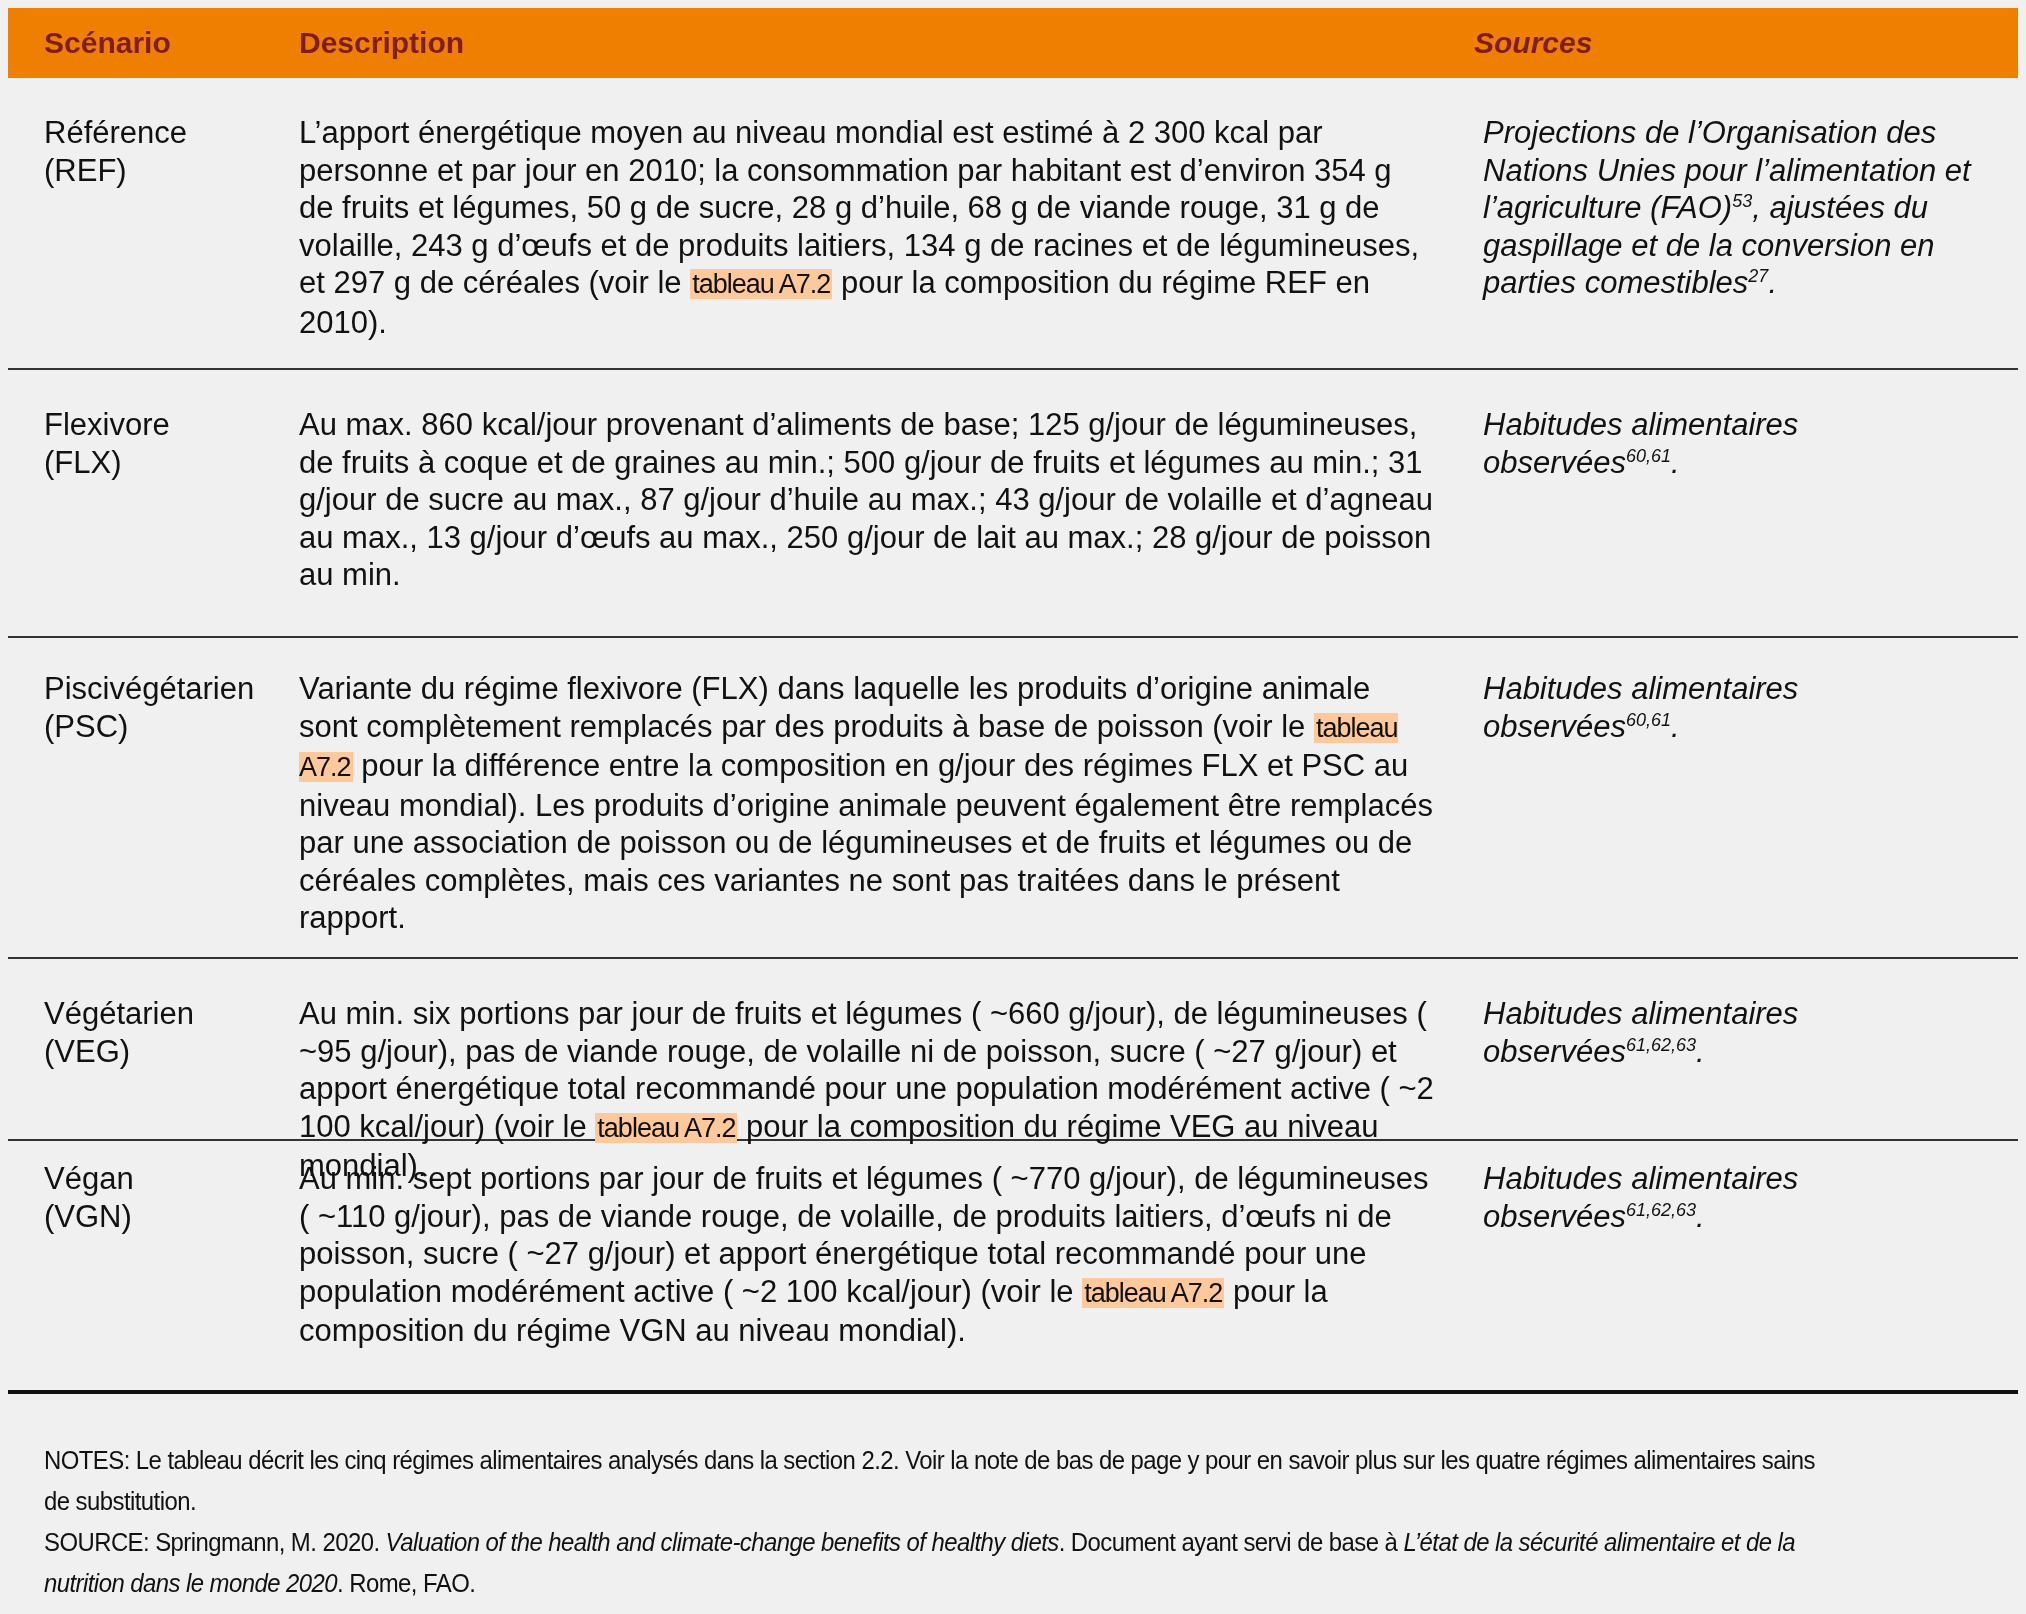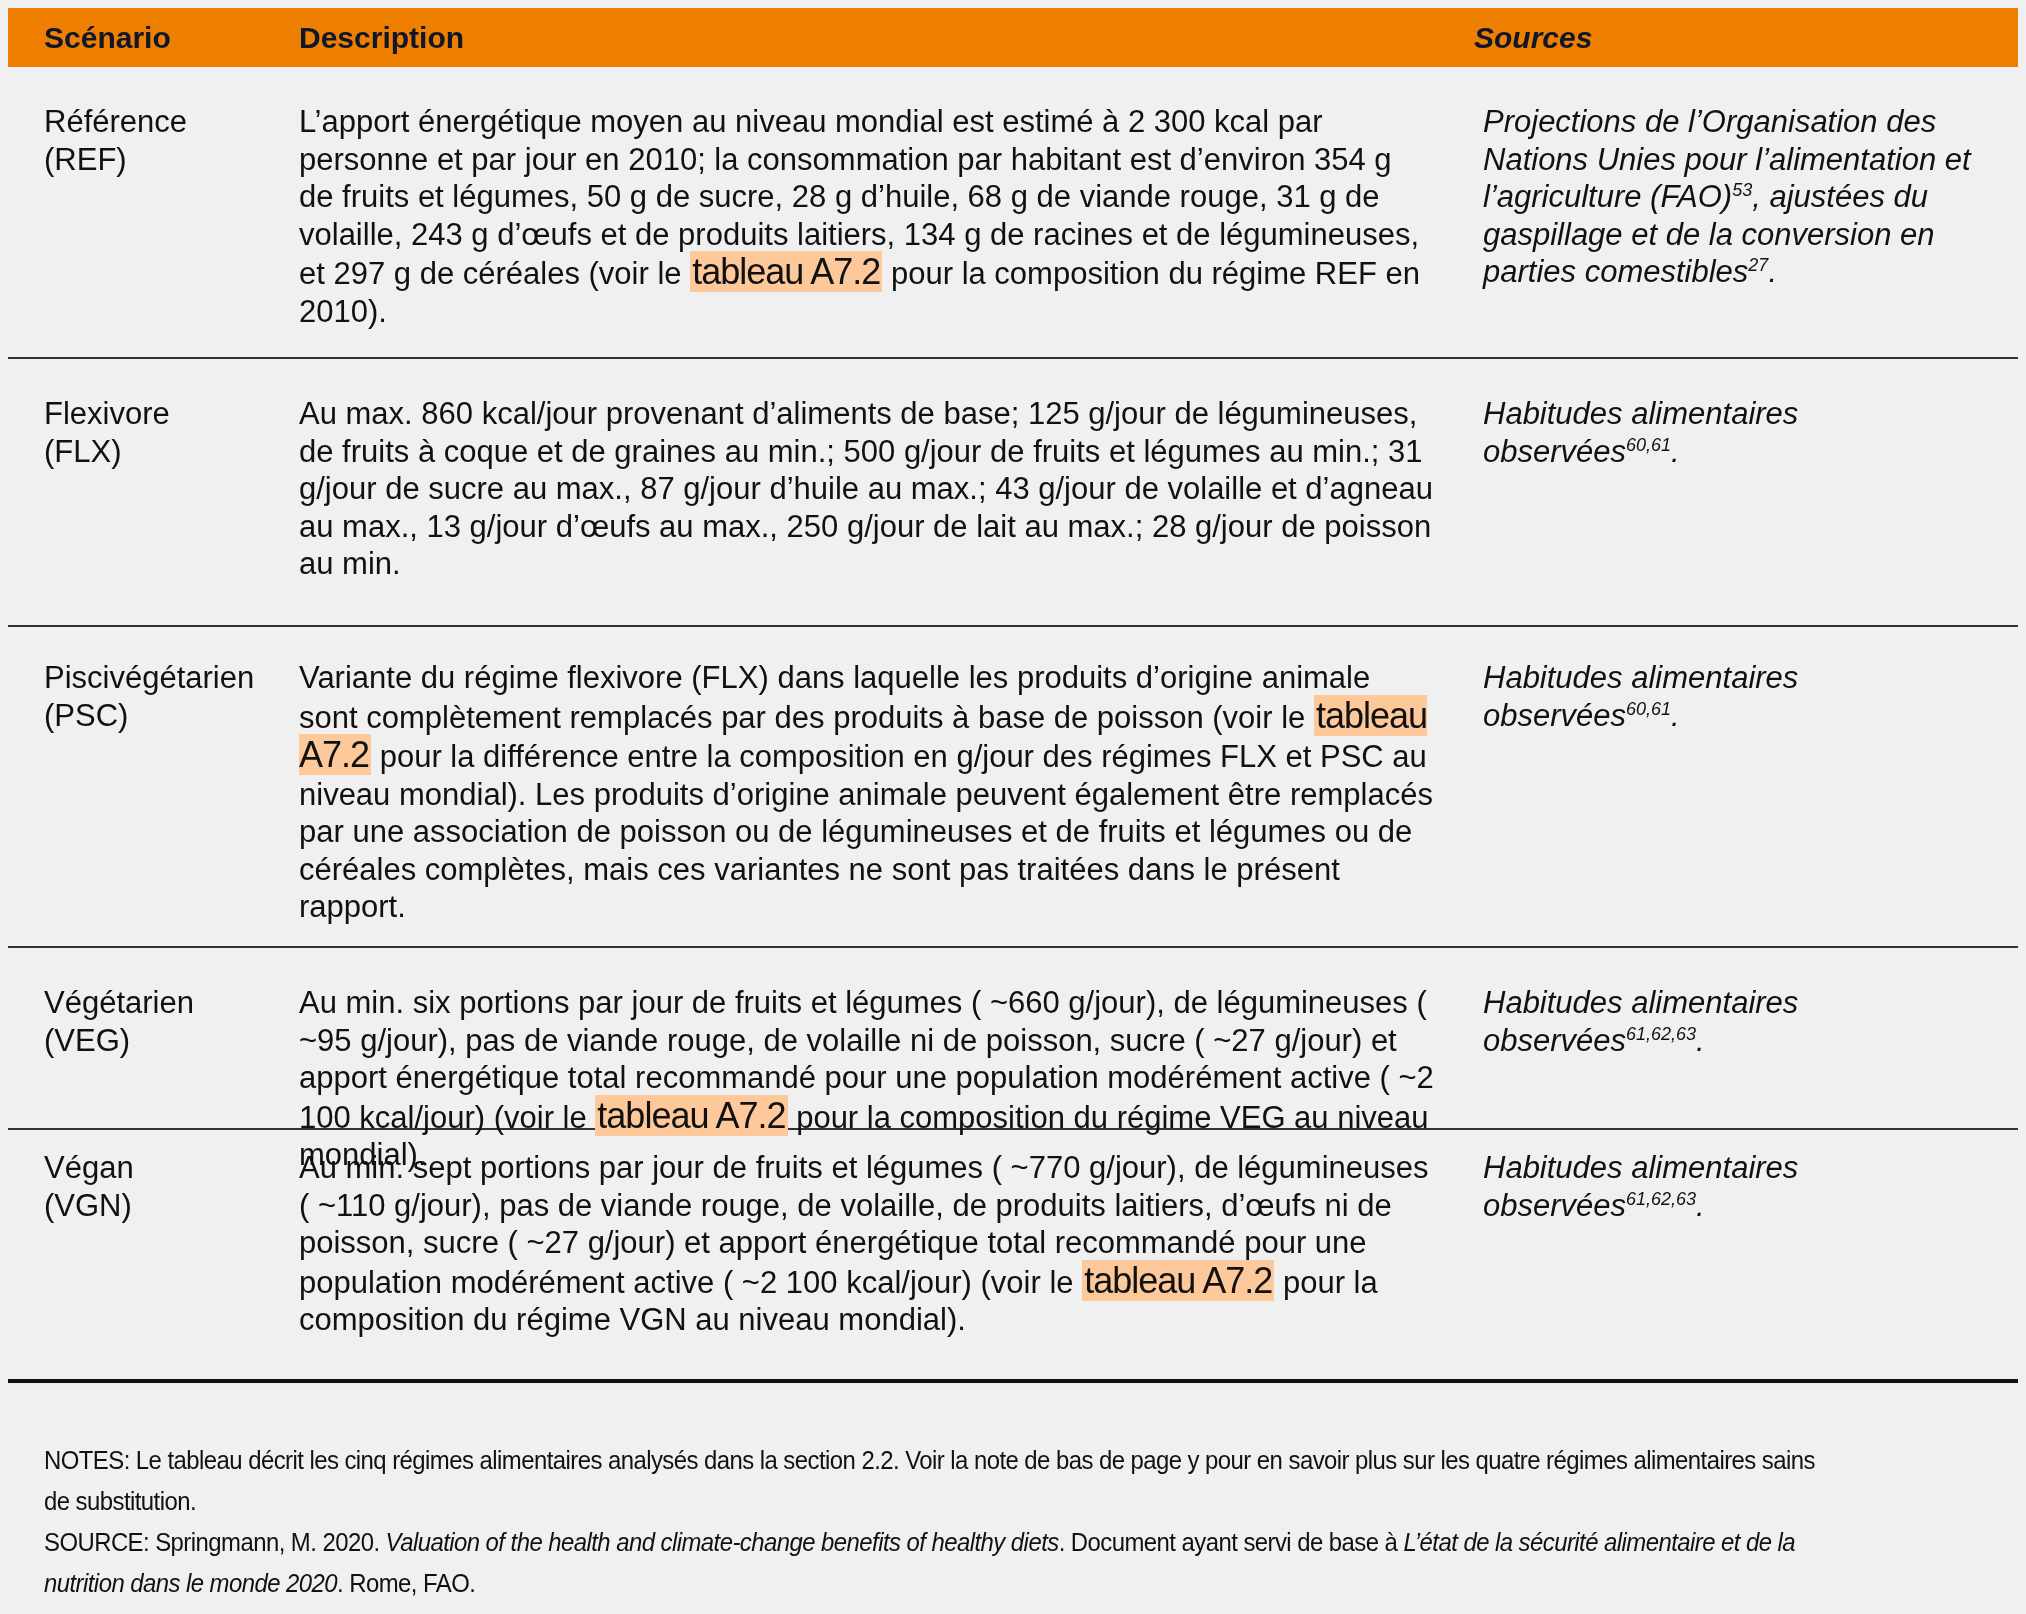--- a/index.html
+++ b/index.html
@@ -3,42 +3,42 @@
 <meta charset="utf-8">
 <style>
   html, body { margin: 0; padding: 0; }
   body {
     width: 2026px; height: 1614px; background: #f0f0f0;
     font-family: "Liberation Sans", sans-serif; color: #111;
     position: relative; overflow: hidden;
   }
   .table-wrap { position: absolute; left: 8px; top: 8px; width: 2010px; }
   .header {
-    background: #ef7f00; height: 59px; display: flex; align-items: center;
-    color: #0f172a; font-weight: bold; font-size: 30px;
+    background: #ef7f00; height: 70px; display: flex; align-items: center;
+    color: #7f1d1d; font-weight: bold; font-size: 30px;
   }
   .col-scen { width: 291px; padding-left: 36px; box-sizing: border-box; flex: none; }
   .col-desc { width: 1175px; padding-left: 0; box-sizing: border-box; flex: none; }
   .col-src  { flex: 1; box-sizing: border-box; font-style: italic; }
   .row {
     display: flex; align-items: flex-start; border-bottom: 2px solid #333;
     font-size: 31px; line-height: 37.5px;
   }
   .row .col-scen { font-weight: normal; }
   .row .col-desc { padding-right: 40px; }
   .row .col-src  { padding-right: 30px; margin-left: 9px; }
   .row.r0 { height: 292px; padding-top: 36px; box-sizing: border-box; }
   .row.r1 { height: 268px; padding-top: 36px; box-sizing: border-box; }
   .row.r2 { height: 321px; padding-top: 32px; box-sizing: border-box; }
   .row.r3 { height: 182px; padding-top: 36px; box-sizing: border-box; }
   .row.r4 { height: 253px; padding-top: 19px; box-sizing: border-box; border-bottom: 4px solid #111; }
   .scen-name, .scen-code { display: block; }
   .hl {
     background: #fdc89a; font-family: "Liberation Sans Narrow", "Liberation Sans", sans-serif;
-    font-size: 36px; letter-spacing: -1px; padding: 0 2px;
+    font-size: 27px; letter-spacing: -1px; padding: 0 2px;
   }
   sup { font-size: 18px; line-height: 0; vertical-align: super; }
   .notes {
     position: absolute; left: 44px; top: 1440px; width: 1950px;
     font-size: 26px; line-height: 41px; letter-spacing: -0.6px;
     transform: scaleX(0.92); transform-origin: left top;
   }
   .notes i { font-style: italic; }
   .notes p { margin: 0; }
 </style>

